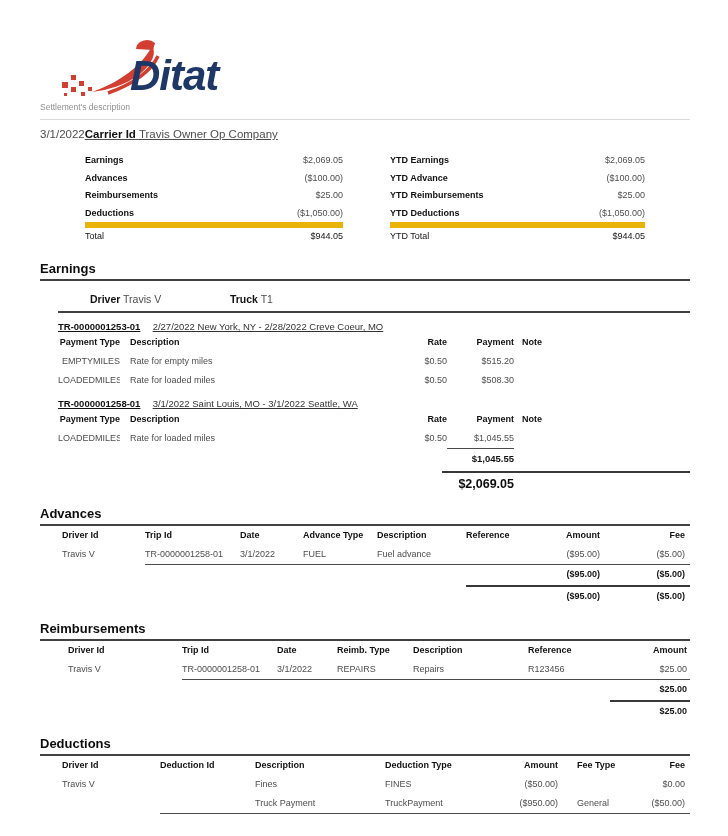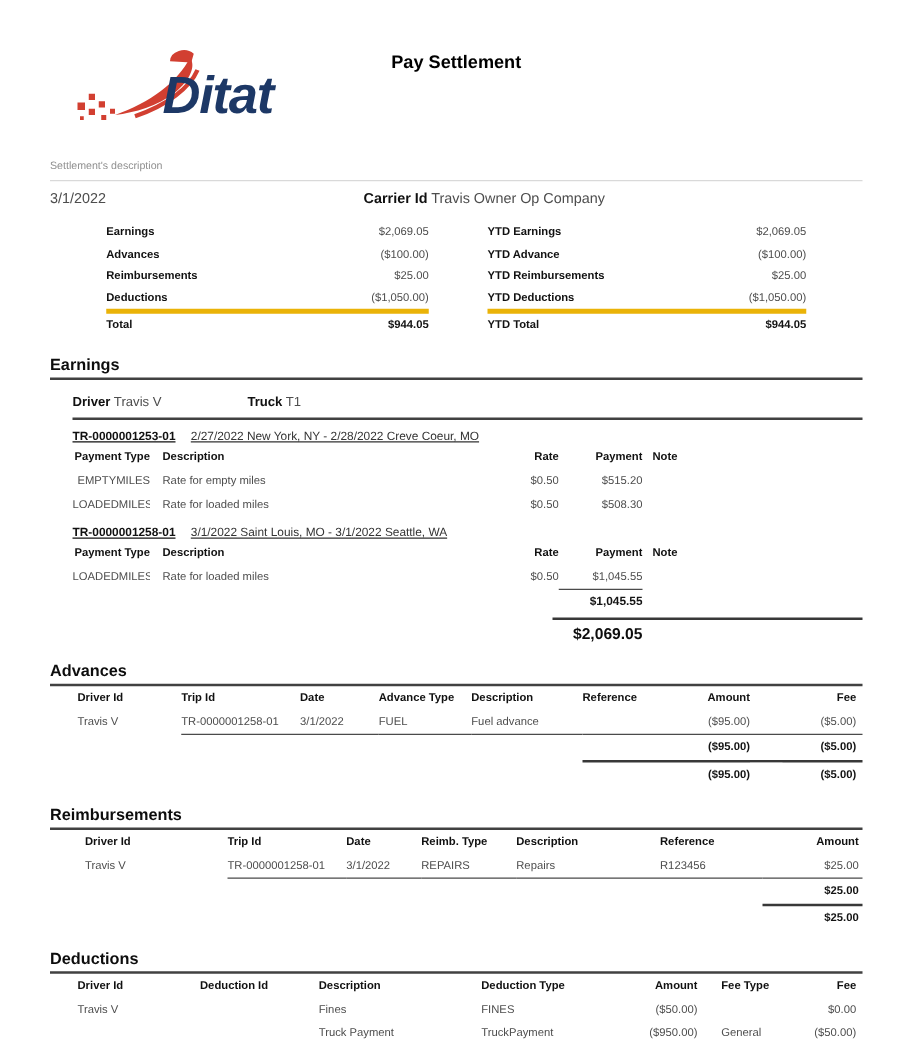--- a/index.html
+++ b/index.html
@@ -12,49 +12,49 @@
   .lbl { font-weight:bold; color:#111; }
   .val { color:#4d4d4d; }
   .b   { font-weight:bold; color:#141414; }
   .num { text-align:right;margin-top:48px; }
 
   
   .doc-header { position:relative; height:66px; }
   .logo { position:absolute; left:0; top:0; }
   .doc-title { position:absolute; left:0; right:0; top:6px; text-align:center;
                font-size:14.5px; font-weight:bold; color:#000; }
-  .doc-desc { margin-top:25px; font-size:8.5px; color:#8f8f8f; }
+  .doc-desc { margin-top:0; font-size:8.5px; color:#8f8f8f; }
   .top-rule { margin-top:7px; border-top:1px solid #d9d9d9; }
 
   .settlement-row { display:flex; align-items:baseline; margin-top:8px; font-size:11.5px; }
   .sr-left { flex:1; }
   .sr-center { flex:0 0 auto; }
-  .sr-right { flex:1; text-align:center; }
+  .sr-right { flex:1; text-align:left;text-decoration:underline; }
 
   
   .summary { display:flex; margin-top:12px; font-size:9px; }
   .sum-col { line-height:17.6px; }
   .sum-left  { margin-left:45px; width:258px; }
   .sum-right { margin-left:47px; width:255px; }
   .sum-row { display:flex; justify-content:space-between; }
-  .sum-total { display:flex; justify-content:space-between; border-top:4px solid #eab308;
-               font-weight:bold; color:#141414; }
+  .sum-total { display:flex; justify-content:space-between; border-top:6px solid #eab308;
+               font-weight:normal; color:#141414; }
 
   
   .section-heading { margin-top:15px; padding-bottom:3px; border-bottom:2px solid #414141;
                      font-size:13px; font-weight:bold; color:#0d0d0d; }
 
   table { border-collapse:collapse; table-layout:fixed; font-size:9px; color:#4d4d4d; }
   td { padding:4px 0 5px 0; vertical-align:top; overflow:hidden; white-space:nowrap; }
   tr.hdr td { font-weight:bold; color:#111; }
 
   
   .earn-body { margin-left:18px; }
   .driver-row { margin-top:12px; padding-bottom:6px; border-bottom:2px solid #414141; font-size:10.5px; }
-  .driver-cell { display:inline-block; width:137px; }
+  .driver-cell { display:inline-block; width:137px;margin-left:32px; }
   .trip-header { margin-top:8px; font-size:9.5px; }
   .trip-id { display:inline-block; width:92px; font-weight:bold; color:#111; text-decoration:underline; }
   .trip-route { color:#333; text-decoration:underline; }
   .earn-table { width:632px; margin-top:1px; }
   .earn-table .pl  { padding-left:10px; }
   .earn-table .pl2 { padding-left:8px; }
   td.sub-pay { border-top:1px solid #4a4a4a; font-weight:bold; color:#141414; font-size:9.5px; }
   .earn-grand { margin-left:384px; width:248px; border-top:2px solid #383838; margin-top:2px; }
   .earn-grand-val { padding:4px 176px 0 0; text-align:right; font-size:12.5px;
                     font-weight:bold; color:#0d0d0d; }
@@ -89,21 +89,20 @@
         <rect x="22" y="46" width="6" height="6"></rect>
         <rect x="31" y="39" width="5" height="5"></rect>
         <rect x="31" y="51" width="5" height="5"></rect>
         <rect x="39" y="45" width="5" height="5"></rect>
         <rect x="41" y="56" width="4" height="4"></rect>
         <rect x="24" y="57" width="3" height="3"></rect>
         <rect x="48" y="51" width="4" height="4"></rect>
       </g>
       <text x="90" y="54" font-size="42" font-weight="bold" font-style="italic" letter-spacing="-1" fill="#1d3866">Ditat</text>
     </svg>
-    <div class="doc-title">Pay Settlement</div>
   </div>
 
   <div class="doc-desc">Settlement's description</div>
   <div class="top-rule"></div>
 
   <div class="settlement-row">
     <div class="sr-center val">3/1/2022</div>
     <div class="sr-right">
       <span class="lbl">Carrier Id</span>
       <span class="val">Travis Owner Op Company</span>

